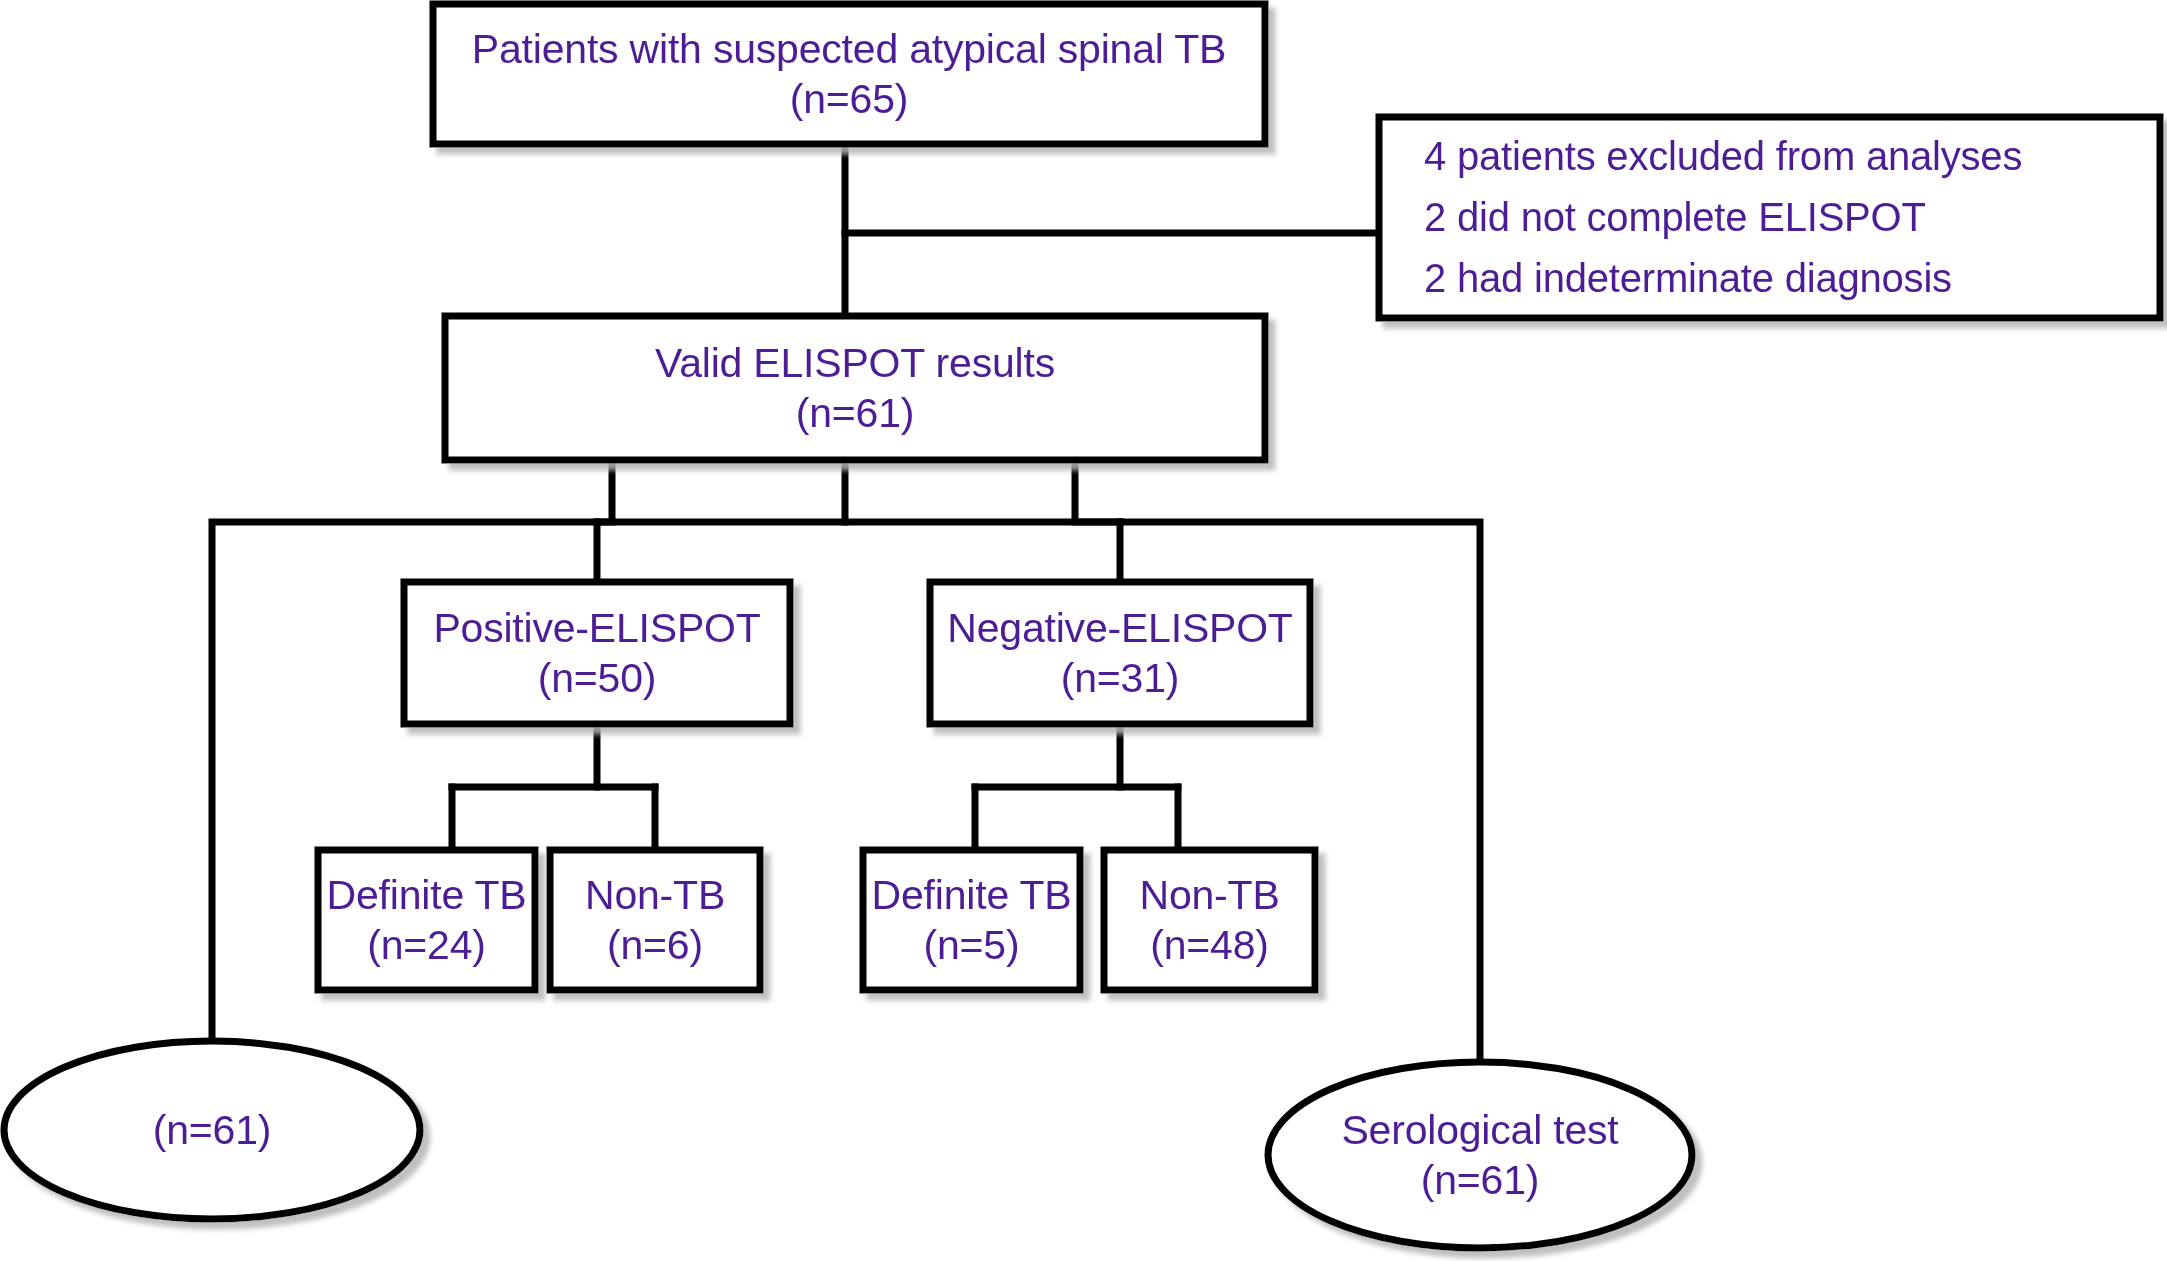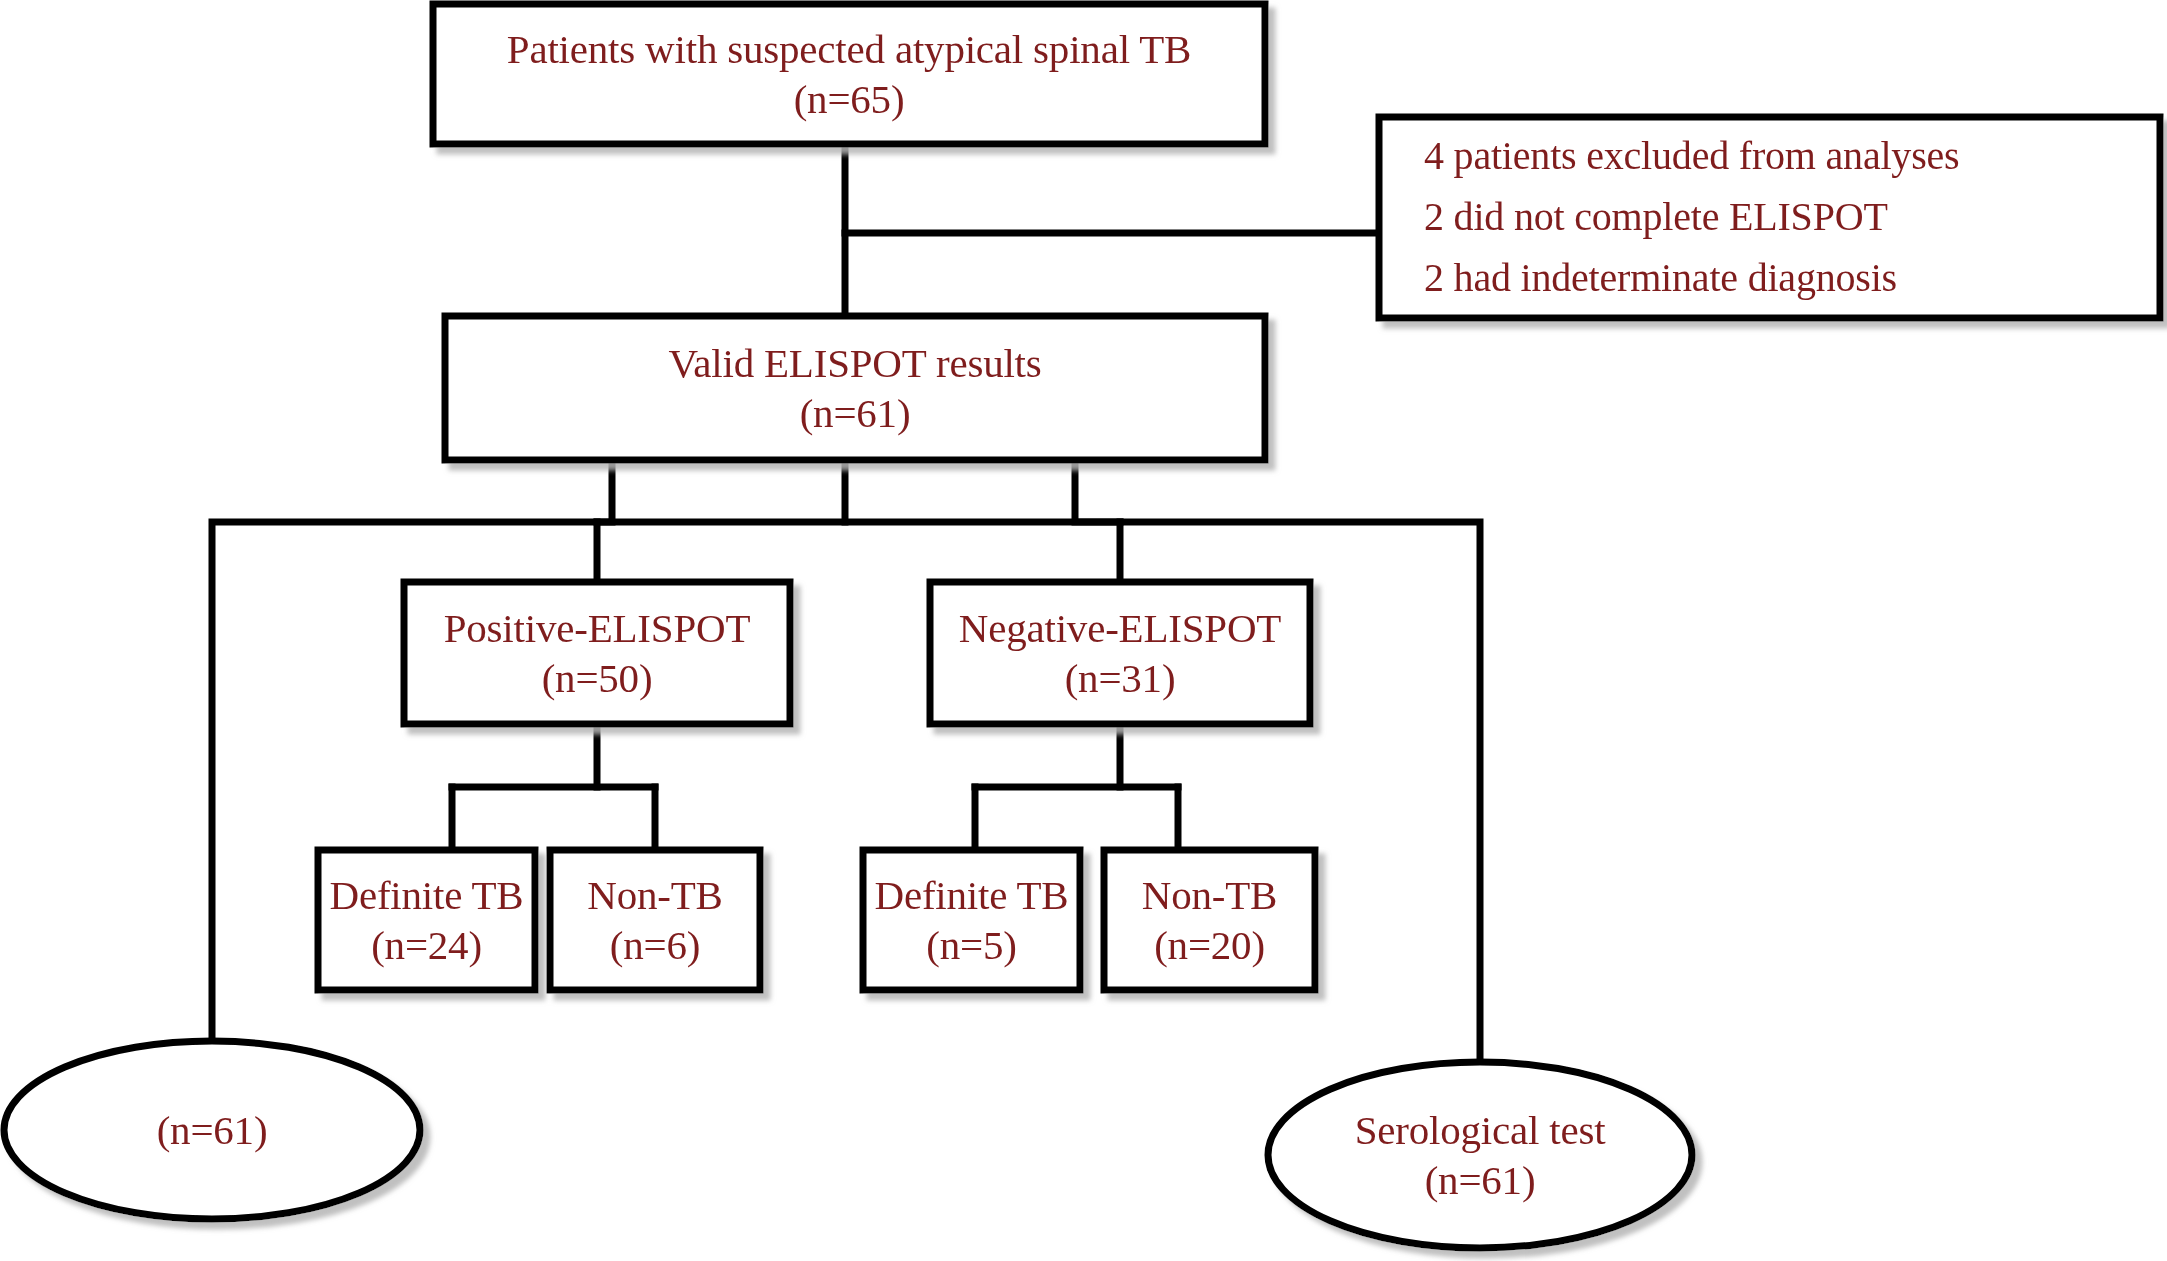--- a/index.html
+++ b/index.html
@@ -22,22 +22,22 @@
     width: 2167px;
     height: 1261px;
   }
   .node-text {
     position: absolute;
     display: flex;
     flex-direction: column;
     align-items: center;
     justify-content: center;
     text-align: center;
-    color: #7f1d1d;
-    font-family: Liberation Serif, serif;
+    color: #4c1d95;
+    font-family: Liberation Sans, sans-serif;
     font-size: 41px;
     line-height: 1.22;
     letter-spacing: -0.2px;
     white-space: pre;
     pointer-events: none;
   }
   .node-text.left-align {
     align-items: flex-start;
     text-align: center;
   }
@@ -133,21 +133,21 @@
     <span>(n=6)</span>
   </div>
 
   <div class="node-text" style="left:863px; top:850px; width:217px; height:140px;">
     <span>Definite TB</span>
     <span>(n=5)</span>
   </div>
 
   <div class="node-text" style="left:1104px; top:850px; width:211px; height:140px;">
     <span>Non-TB</span>
-    <span>(n=20)</span>
+    <span>(n=48)</span>
   </div>
 
   <div class="node-text" style="left:4px; top:1041px; width:416px; height:178px;">
     <span>(n=61)</span>
   </div>
 
   <div class="node-text" style="left:1268px; top:1062px; width:424px; height:186px;">
     <span>Serological test</span>
     <span>(n=61)</span>
   </div>

